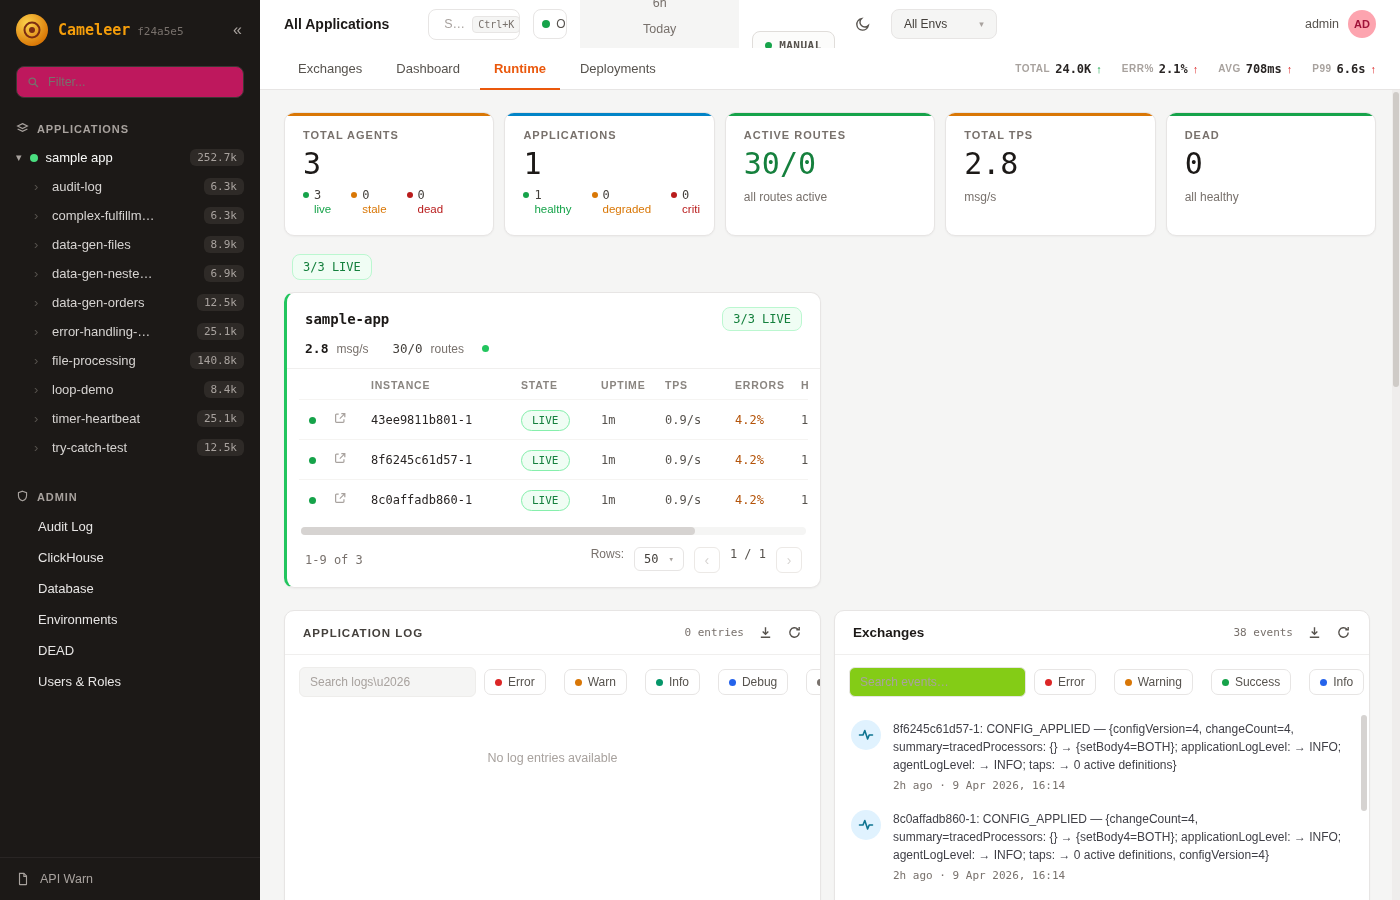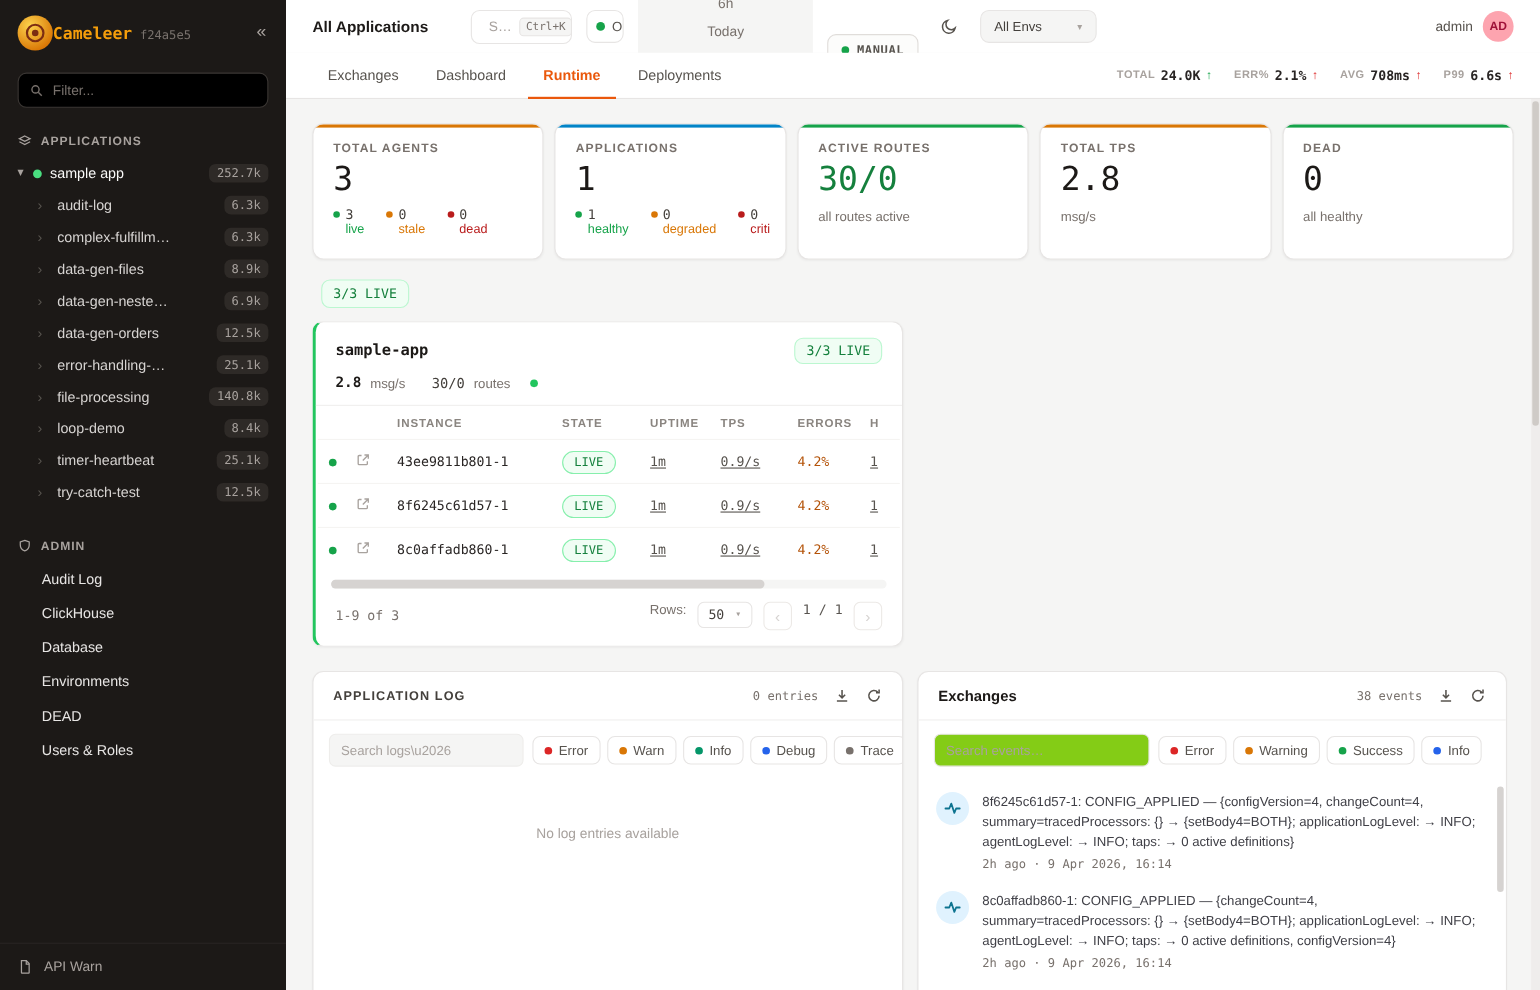--- a/index.html
+++ b/index.html
@@ -4,27 +4,27 @@
 <style>
   * { margin:0; padding:0; box-sizing:border-box; }
   html,body { width:1400px; height:900px; overflow:hidden; }
   body { font-family:"Liberation Sans",sans-serif; display:flex; background:#f5f5f4; color:#1c1917; }
   .mono { font-family:"DejaVu Sans Mono",monospace; }
   button { background:none; border:none; font:inherit; cursor:pointer; color:inherit; }
   input { font:inherit; outline:none; }
 
   
   .sidebar { width:260px; min-width:260px; background:#1c1917; color:#d6d3d1; display:flex; flex-direction:column; }
-  .sb-head { display:flex; align-items:center; padding:14px 14px 12px 16px; }
+  .sb-head { display:flex; align-items:center; gap:10px; padding:14px 14px 12px 16px; }
   .logo { width:32px; height:32px; border-radius:50%; background:radial-gradient(circle at 35% 30%, #fcd34d, #d97706 75%); display:flex; align-items:center; justify-content:center; flex:none; }
   .brand { display:flex; align-items:baseline; gap:7px; flex:1; min-width:0; }
   .brand-name { font-family:"DejaVu Sans Mono",monospace; font-weight:bold; font-size:15px; color:#f59e0b; }
   .brand-id { font-family:"DejaVu Sans Mono",monospace; font-size:11px; color:#78716c; }
   .collapse { color:#a8a29e; font-size:16px; line-height:1; padding:2px 4px; }
-  .sb-filter { margin:8px 16px 14px; height:32px; background:#000000; border:1px solid #3b3734; border-radius:8px; display:flex; align-items:center; gap:8px; padding:0 10px; }
+  .sb-filter { margin:8px 16px 14px; height:32px; background:#be185d; border:1px solid #3b3734; border-radius:8px; display:flex; align-items:center; gap:8px; padding:0 10px; }
   .sb-filter input { flex:1; background:transparent; border:none; color:#d6d3d1; font-size:12.5px; min-width:0; }
   .sb-filter input::placeholder { color:#78716c; }
   .sb-section { display:flex; align-items:center; gap:8px; padding:10px 16px 8px; color:#a8a29e; font-size:11px; font-weight:bold; letter-spacing:.9px; }
   .sb-section.admin { margin-top:18px; }
   .tree-root { display:flex; align-items:center; gap:8px; padding:6px 16px 6px 16px; font-size:13px; color:#fafaf9; cursor:pointer; }
   .tree-child { display:flex; align-items:center; gap:8px; padding:6px 16px 6px 48px; font-size:13px; color:#d6d3d1; cursor:pointer; }
   .chev { color:#a8a29e; font-size:11px; line-height:1; }
   .chev.sm { color:#57534e; font-size:13px; margin-left:-14px; width:10px; }
   .dot { width:8px; height:8px; border-radius:50%; display:inline-block; flex:none; }
   .dot-green { background:#4ade80; }
@@ -88,27 +88,27 @@
   .app-card { width:537px; border-left:3px solid #22c55e; overflow:hidden; }
   .app-head { display:flex; align-items:center; justify-content:space-between; padding:14px 18px 10px; }
   .app-name { font-family:"DejaVu Sans Mono",monospace; font-size:14px; font-weight:bold; }
   .chip-live { background:#f0fdf4; border:1px solid #bbf7d0; color:#15803d; font-family:"DejaVu Sans Mono",monospace; font-size:12px; padding:4px 10px; border-radius:8px; }
   .app-meta { display:flex; align-items:center; gap:8px; padding:0 18px 12px; border-bottom:1px solid #f0efee; }
   .m-val { font-family:"DejaVu Sans Mono",monospace; font-size:13px; font-weight:bold; color:#1c1917; }
   .m-unit { font-size:12px; color:#78716c; margin-right:16px; }
   .m-routes { font-family:"DejaVu Sans Mono",monospace; font-size:12.5px; color:#44403c; }
   .m-rlabel { font-size:12px; color:#78716c; margin-right:10px; }
   .m-dot { width:7px; height:7px; border-radius:50%; background:#22c55e; }
-  .tbl { padding:0 2px; }
+  .tbl { padding:0 12px; }
   .tbl-head,.tbl-row { display:grid; grid-template-columns:30px 38px 150px 80px 64px 70px 66px 60px; align-items:center; }
   .tbl-head span { font-size:10.5px; font-weight:bold; letter-spacing:.8px; color:#8a8580; padding:10px 4px 8px; white-space:nowrap; }
   .tbl-row { border-top:1px solid #f5f4f2; height:40px; cursor:pointer; }
   .cell { padding:0 4px; font-family:"DejaVu Sans Mono",monospace; font-size:12px; white-space:nowrap; }
   .cell.inst { color:#292524; }
-  .cell.muted { color:#57534e;text-decoration:underline; }
+  .cell.muted { color:#57534e; }
   .cell.err { color:#b45309; }
   .rowdot { width:7px; height:7px; border-radius:50%; background:#16a34a; display:inline-block; margin-left:6px; }
   .live-badge { background:#f0fdf4; border:1px solid #86efac; color:#15803d; font-size:11px; padding:3px 10px; border-radius:12px; }
   .hscroll { margin:8px 14px 0; height:8px; background:#f5f5f4; border-radius:4px; position:relative; }
   .hthumb { position:absolute; left:0; top:0; height:8px; width:78%; background:#d6d3d1; border-radius:4px; }
   .app-foot { display:flex; align-items:center; gap:10px; padding:12px 18px 14px; }
   .range { font-family:"DejaVu Sans Mono",monospace; font-size:12px; color:#78716c; }
   .foot-right { margin-left:auto; display:flex; align-items:flex-start; gap:10px; }
   .rows-label { font-size:12px; color:#78716c; }
   .rows-select { display:flex; align-items:center; gap:10px; border:1px solid #e7e5e4; border-radius:6px; padding:4px 9px; font-family:"DejaVu Sans Mono",monospace; font-size:12px; color:#44403c; cursor:pointer; }
@@ -122,21 +122,21 @@
   .panel-head { display:flex; align-items:center; padding:14px 18px; border-bottom:1px solid #f0efee; flex:none; }
   .panel-title { font-size:13.5px; font-weight:bold; color:#1c1917; }
   .panel-title.upper { font-size:11.5px; letter-spacing:1px; color:#44403c; }
   .panel-right { margin-left:auto; display:flex; align-items:center; gap:14px; }
   .count { font-family:"DejaVu Sans Mono",monospace; font-size:11px; color:#78716c; }
   .tool-btn { color:#57534e; display:flex; align-items:center; }
   .panel-toolbar { display:flex; align-items:center; gap:8px; padding:12px 14px; flex:none; }
   .panel-search { width:196px; background:#f5f5f4; border:1px solid #eeedeb; border-radius:6px; padding:7px 10px; font-size:12px; color:#44403c; }
   .panel-search::placeholder { color:#a8a29e; }
   .panel-search.light { background:#84cc16; border:1px solid #e7e5e4; }
-  .chips { display:flex; gap:6px;justify-content:space-between; }
+  .chips { display:flex; gap:18px;justify-content:space-between; }
   .chip { display:flex; align-items:center; gap:6px; border:1px solid #e7e5e4; border-radius:7px; padding:5px 10px; font-size:12px; color:#57534e; background:#fff; white-space:nowrap; }
   .chipdot { width:7px; height:7px; border-radius:50%; display:inline-block; }
   .empty { text-align:center; color:#a8a29e; font-size:12.5px; padding:42px 0; }
   .events { padding:2px 14px 0 16px; position:relative; flex:1; overflow:hidden; }
   .event { display:flex; gap:12px; padding:9px 0; cursor:pointer; }
   .ev-avatar { width:30px; height:30px; border-radius:50%; background:#e0f2fe; display:flex; align-items:center; justify-content:center; flex:none; }
   .ev-text { font-size:12px; color:#3f3f46; line-height:1.5; max-width:452px; }
   .ev-time { font-family:"DejaVu Sans Mono",monospace; font-size:11px; color:#78716c; margin-top:5px; }
   .tl-scroll { position:absolute; right:2px; top:6px; width:6px; height:96px; background:#d6d3d1; border-radius:3px; }
 

